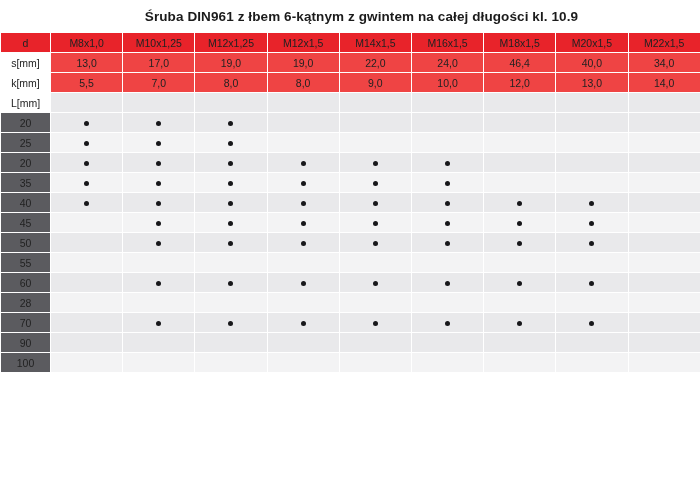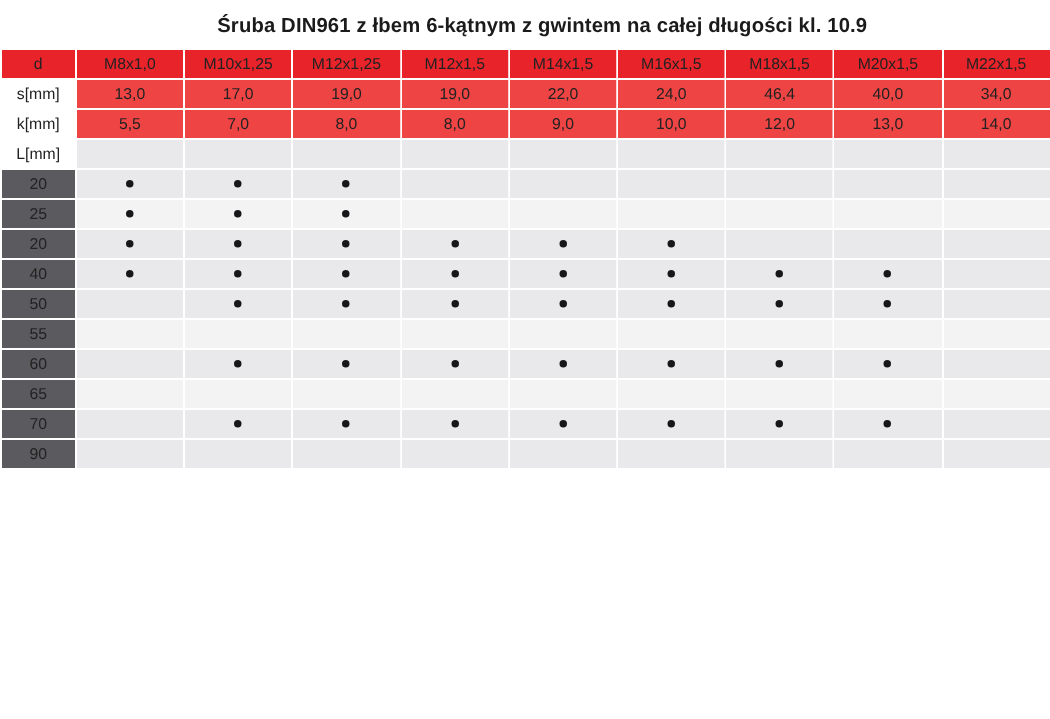--- a/index.html
+++ b/index.html
@@ -186,32 +186,56 @@
           <td class="cell"><span class="dot" style="background: rgb(23, 23, 26);"></span></td>
           <td class="cell"><span class="dot" style="background: rgb(23, 23, 26);"></span></td>
           <td class="cell"><span class="dot" style="background: rgb(23, 23, 26);"></span></td>
           <td class="cell"><span class="dot" style="background: rgb(23, 23, 26);"></span></td>
           <td class="cell"><span class="dot" style="background: rgb(23, 23, 26);"></span></td>
           <td class="cell"><span class="dot" style="background: rgb(23, 23, 26);"></span></td>
           <td class="cell"></td>
           <td class="cell"></td>
           <td class="cell"></td>
         </tr>
+        <tr class="alt">
+          <td class="rowlabel">35</td>
+          <td class="cell"><span class="dot" style="background: rgb(23, 23, 26);"></span></td>
+          <td class="cell"><span class="dot" style="background: rgb(23, 23, 26);"></span></td>
+          <td class="cell"><span class="dot" style="background: rgb(23, 23, 26);"></span></td>
+          <td class="cell"><span class="dot" style="background: rgb(23, 23, 26);"></span></td>
+          <td class="cell"><span class="dot" style="background: rgb(23, 23, 26);"></span></td>
+          <td class="cell"><span class="dot" style="background: rgb(23, 23, 26);"></span></td>
+          <td class="cell"></td>
+          <td class="cell"></td>
+          <td class="cell"></td>
+        </tr>
         <tr>
           <td class="rowlabel">40</td>
           <td class="cell"><span class="dot" style="background: rgb(23, 23, 26);"></span></td>
           <td class="cell"><span class="dot" style="background: rgb(23, 23, 26);"></span></td>
           <td class="cell"><span class="dot" style="background: rgb(23, 23, 26);"></span></td>
           <td class="cell"><span class="dot" style="background: rgb(23, 23, 26);"></span></td>
           <td class="cell"><span class="dot" style="background: rgb(23, 23, 26);"></span></td>
           <td class="cell"><span class="dot" style="background: rgb(23, 23, 26);"></span></td>
           <td class="cell"><span class="dot" style="background: rgb(23, 23, 26);"></span></td>
           <td class="cell"><span class="dot" style="background: rgb(23, 23, 26);"></span></td>
           <td class="cell"></td>
         </tr>
+        <tr class="alt">
+          <td class="rowlabel">45</td>
+          <td class="cell"></td>
+          <td class="cell"><span class="dot" style="background: rgb(23, 23, 26);"></span></td>
+          <td class="cell"><span class="dot" style="background: rgb(23, 23, 26);"></span></td>
+          <td class="cell"><span class="dot" style="background: rgb(23, 23, 26);"></span></td>
+          <td class="cell"><span class="dot" style="background: rgb(23, 23, 26);"></span></td>
+          <td class="cell"><span class="dot" style="background: rgb(23, 23, 26);"></span></td>
+          <td class="cell"><span class="dot" style="background: rgb(23, 23, 26);"></span></td>
+          <td class="cell"><span class="dot" style="background: rgb(23, 23, 26);"></span></td>
+          <td class="cell"></td>
+        </tr>
         <tr>
           <td class="rowlabel">50</td>
           <td class="cell"></td>
           <td class="cell"><span class="dot" style="background: rgb(23, 23, 26);"></span></td>
           <td class="cell"><span class="dot" style="background: rgb(23, 23, 26);"></span></td>
           <td class="cell"><span class="dot" style="background: rgb(23, 23, 26);"></span></td>
           <td class="cell"><span class="dot" style="background: rgb(23, 23, 26);"></span></td>
           <td class="cell"><span class="dot" style="background: rgb(23, 23, 26);"></span></td>
           <td class="cell"><span class="dot" style="background: rgb(23, 23, 26);"></span></td>
           <td class="cell"><span class="dot" style="background: rgb(23, 23, 26);"></span></td>
@@ -235,21 +259,21 @@
           <td class="cell"><span class="dot" style="background: rgb(23, 23, 26);"></span></td>
           <td class="cell"><span class="dot" style="background: rgb(23, 23, 26);"></span></td>
           <td class="cell"><span class="dot" style="background: rgb(23, 23, 26);"></span></td>
           <td class="cell"><span class="dot" style="background: rgb(23, 23, 26);"></span></td>
           <td class="cell"><span class="dot" style="background: rgb(23, 23, 26);"></span></td>
           <td class="cell"><span class="dot" style="background: rgb(23, 23, 26);"></span></td>
           <td class="cell"><span class="dot" style="background: rgb(23, 23, 26);"></span></td>
           <td class="cell"></td>
         </tr>
         <tr class="alt">
-          <td class="rowlabel">65</td>
+          <td class="rowlabel">28</td>
           <td class="cell"></td>
           <td class="cell"></td>
           <td class="cell"></td>
           <td class="cell"></td>
           <td class="cell"></td>
           <td class="cell"></td>
           <td class="cell"></td>
           <td class="cell"></td>
           <td class="cell"></td>
         </tr>
@@ -260,20 +284,32 @@
           <td class="cell"><span class="dot" style="background: rgb(23, 23, 26);"></span></td>
           <td class="cell"><span class="dot" style="background: rgb(23, 23, 26);"></span></td>
           <td class="cell"><span class="dot" style="background: rgb(23, 23, 26);"></span></td>
           <td class="cell"><span class="dot" style="background: rgb(23, 23, 26);"></span></td>
           <td class="cell"><span class="dot" style="background: rgb(23, 23, 26);"></span></td>
           <td class="cell"><span class="dot" style="background: rgb(23, 23, 26);"></span></td>
           <td class="cell"></td>
         </tr>
         <tr>
           <td class="rowlabel">90</td>
+          <td class="cell"></td>
+          <td class="cell"></td>
+          <td class="cell"></td>
+          <td class="cell"></td>
+          <td class="cell"></td>
+          <td class="cell"></td>
+          <td class="cell"></td>
+          <td class="cell"></td>
+          <td class="cell"></td>
+        </tr>
+        <tr class="alt">
+          <td class="rowlabel">100</td>
           <td class="cell"></td>
           <td class="cell"></td>
           <td class="cell"></td>
           <td class="cell"></td>
           <td class="cell"></td>
           <td class="cell"></td>
           <td class="cell"></td>
           <td class="cell"></td>
           <td class="cell"></td>
         </tr>

